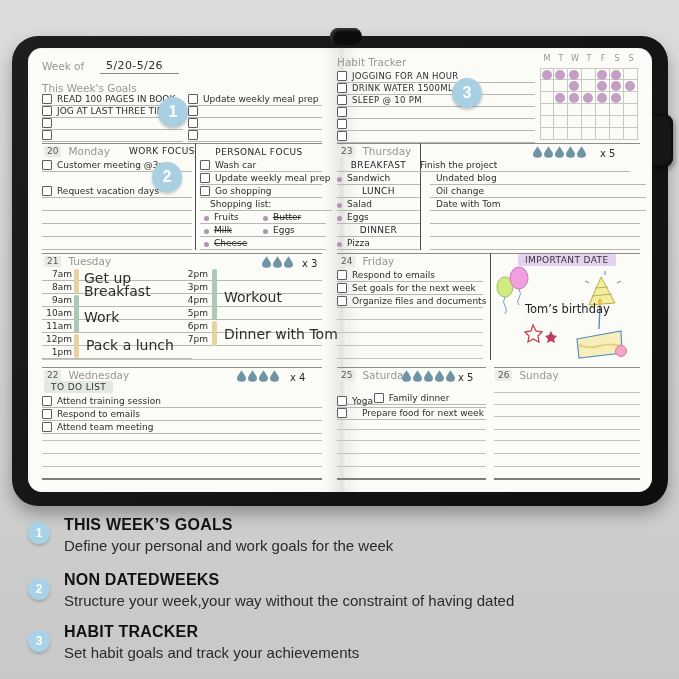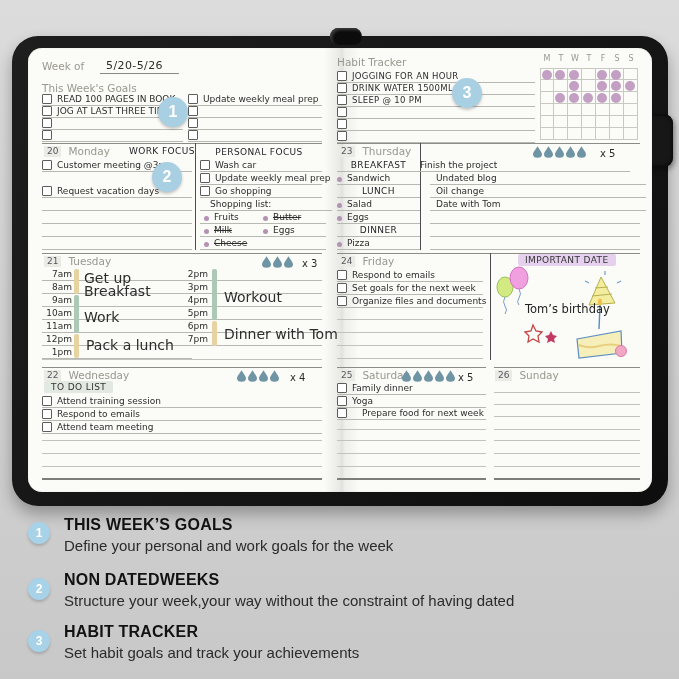--- a/index.html
+++ b/index.html
@@ -485,21 +485,21 @@
           <path d="M5 0 C3.4 2.8 0 6.8 0 9 a5 4 0 0 0 10 0 C10 6.8 6.6 2.8 5 0 Z" fill="#6f95a5"></path>
         </svg>
         <svg class="drop" width="9" height="12" viewBox="0 0 10 13">
           <path d="M5 0 C3.4 2.8 0 6.8 0 9 a5 4 0 0 0 10 0 C10 6.8 6.6 2.8 5 0 Z" fill="#6f95a5"></path>
         </svg>
         <svg class="drop" width="9" height="12" viewBox="0 0 10 13">
           <path d="M5 0 C3.4 2.8 0 6.8 0 9 a5 4 0 0 0 10 0 C10 6.8 6.6 2.8 5 0 Z" fill="#6f95a5"></path>
         </svg>
       </div>
     <span class="xlab" style="left:430px;top:324px;">x 5</span>
-    <div class="row" style="left:309px;top:333px;width:149px;">
+    <div class="row" style="left:309px;top:343px;width:149px;justify-content:center;">
         <span class="cb"></span>
         <span>Family dinner</span>
       </div>
     <div class="row" style="left:309px;top:346px;width:149px;">
         <span class="cb"></span>
         <span>Yoga</span>
       </div>
     <div class="row" style="left:309px;top:358px;width:149px;gap:15px;">
         <span class="cb"></span>
         <span>Prepare food for next week</span>

